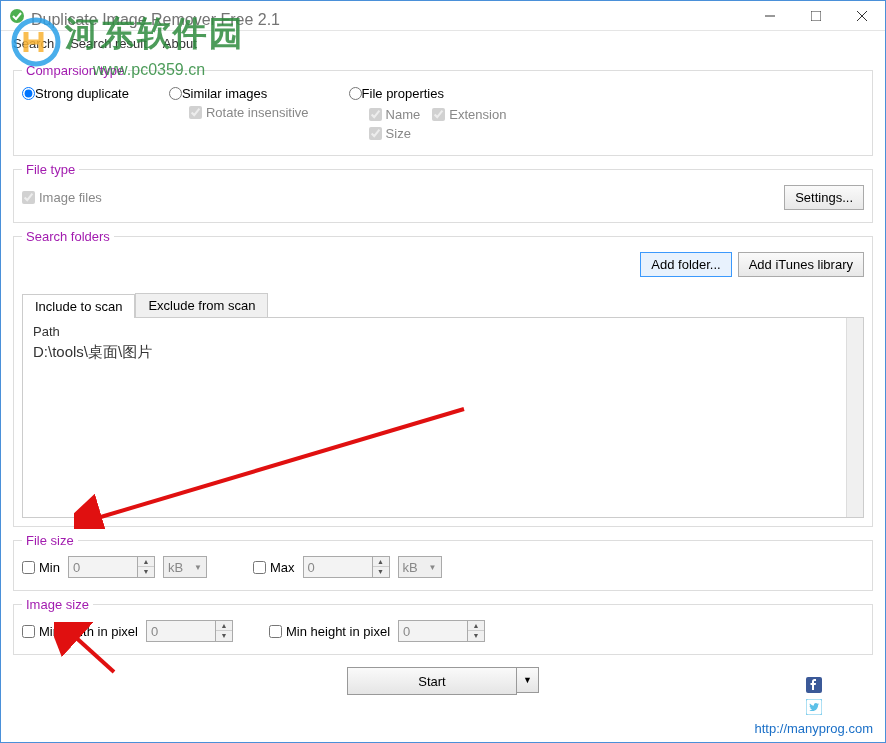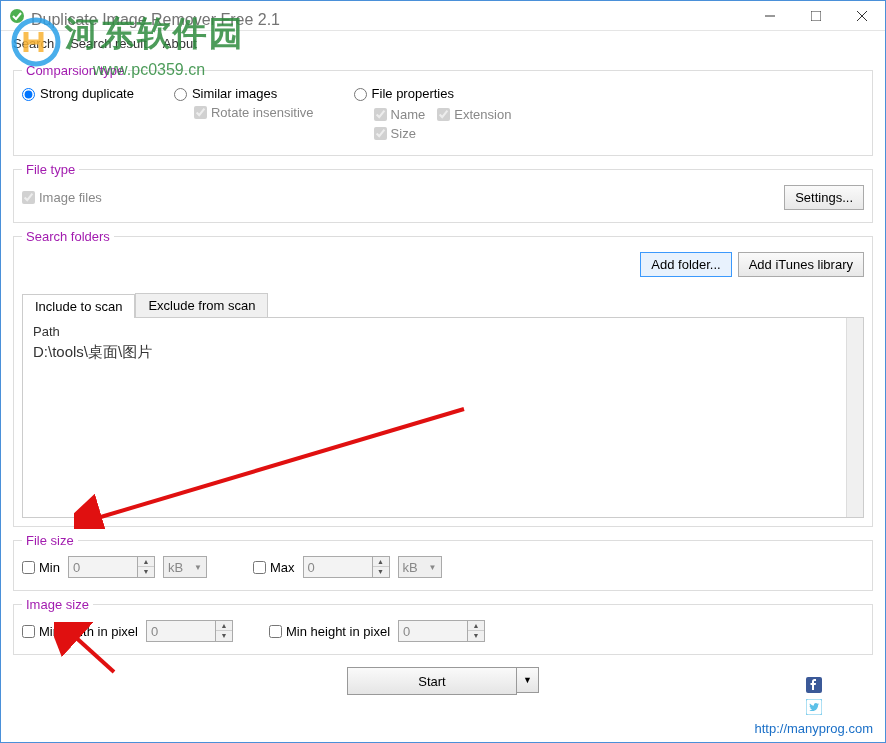--- a/index.html
+++ b/index.html
@@ -18,21 +18,21 @@
     .watermark-text { font-size: 34px; font-weight: bold; color: #2e8b3e; font-family: "SimHei", sans-serif; letter-spacing: 2px; }
     .watermark-logo { display: inline-block; width: 50px; height: 50px; vertical-align: middle; }
     .watermark-url { font-size: 16px; color: #2e8b3e; margin-left: 50px; margin-top: -6px; padding-left: 32px; }
     
     .content { padding: 8px 12px 4px 12px; }
     
     fieldset { border: 1px solid #ddd; margin: 0 0 6px 0; padding: 4px 8px 8px 8px; position: relative; }
     legend { font-size: 13px; color: #a21caf; padding: 0 4px; }
     
     .comparison-row { display: flex; gap: 40px; padding: 4px 0; }
-    .radio-group { display: flex; align-items: flex-end; gap: 5px; }
+    .radio-group { display: flex; align-items: center; }
     .radio-group input[type="radio"] { margin: 0; }
     .sub-checks { margin-left: 20px; margin-top: 4px; }
     .check-item { display: flex; align-items: center; gap: 4px; margin: 2px 0; }
     .check-item input { margin: 0; }
     .check-item.disabled { color: #888; }
     
     .file-type-row { display: flex; align-items: center; padding: 4px 0; }
     .file-type-row .check-item { flex: 1; }
     .btn { background: linear-gradient(#fafafa, #e8e8e8); border: 1px solid #aaa; padding: 4px 10px; cursor: pointer; font-size: 13px; }
     .btn.highlight { border: 1px solid #3b99fc; background: #e8f2fd; }

